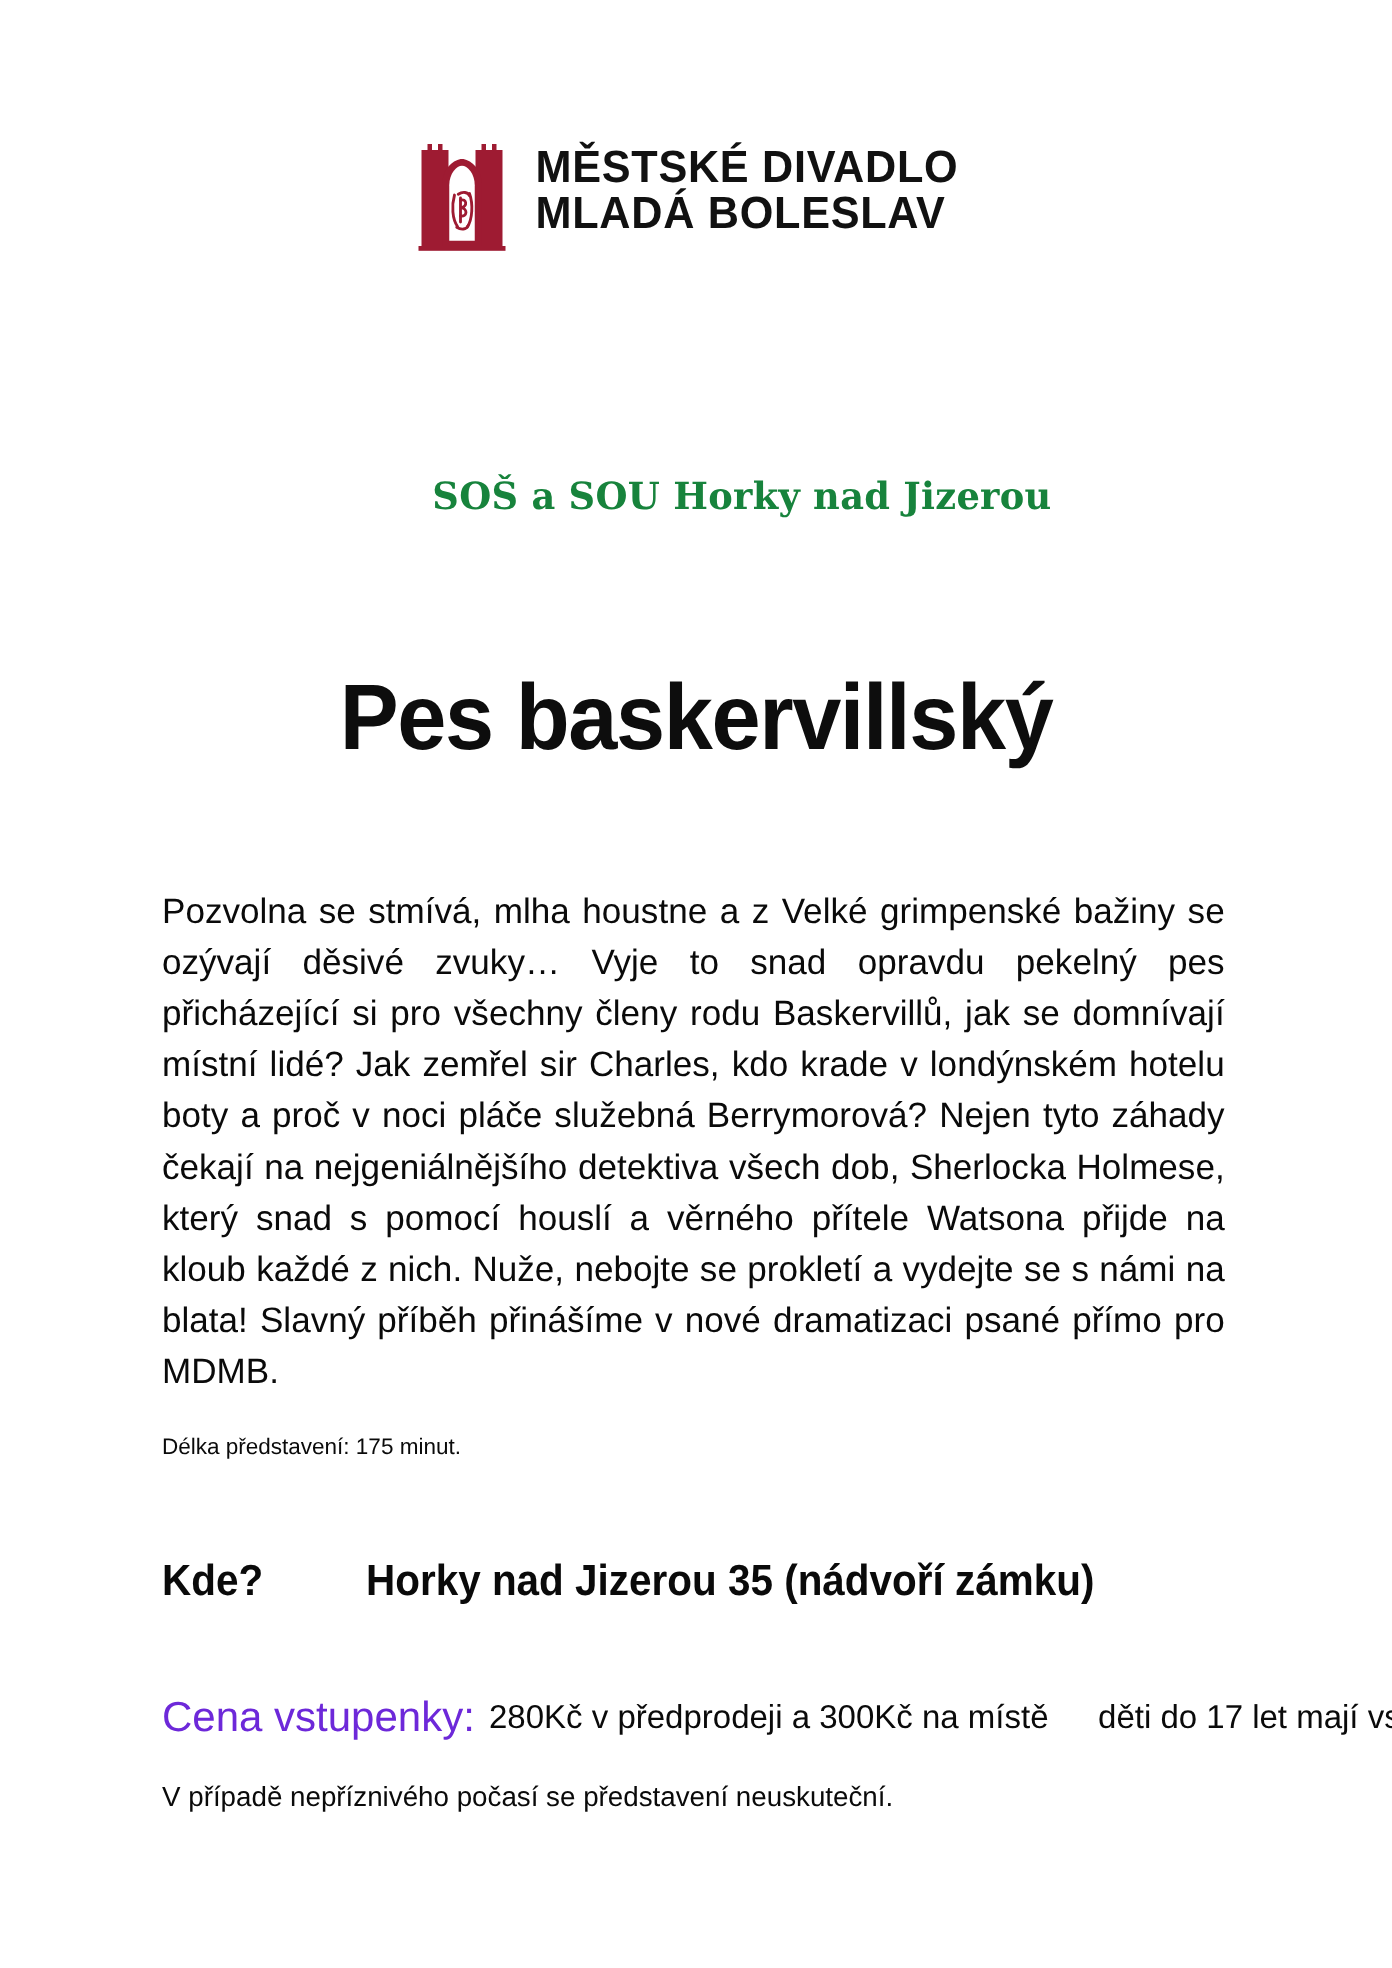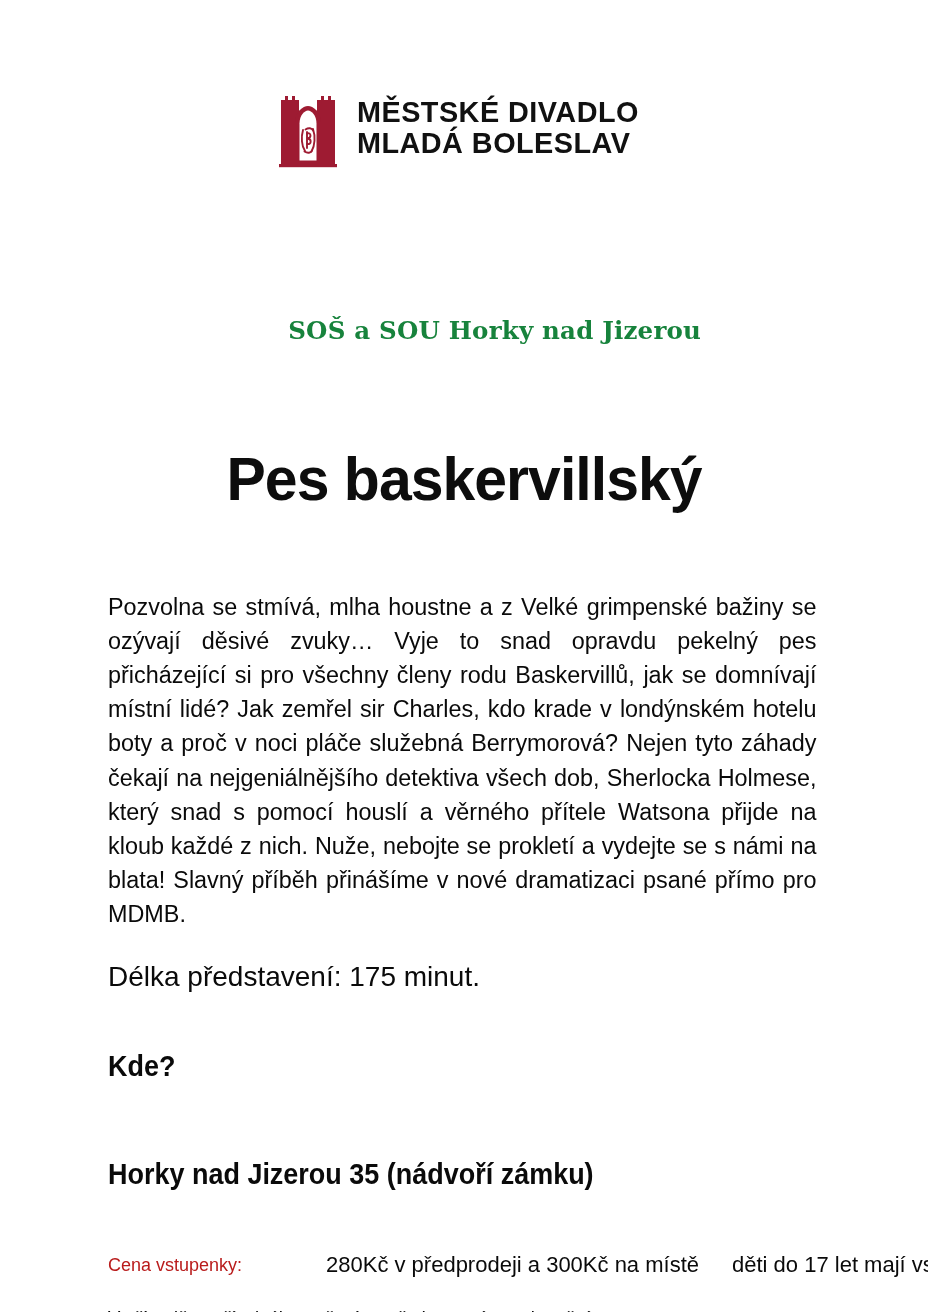--- a/index.html
+++ b/index.html
@@ -107,39 +107,40 @@
     font-size: 23.5px;
     line-height: 34.2px;
     text-align: justify;
     text-justify: inter-word;
     color: #0a0a0a;
     margin: 0;
     transform: scaleX(0.995);
     transform-origin: left top;
   }
   .duration {
-    margin-top: 28px;
-    font-family: "Liberation Sans", sans-serif;
-    font-size: 28px;
+    margin-top: 16px;
+    font-family: "Liberation Sans", sans-serif;
+    font-size: 15px;
     line-height: 34px;
     color: #0a0a0a;
   }
 
   
   .where-when {
     margin-top: 56px;
     width: 712px;
     display: flex;
     flex-direction: column;
     gap: 6px;
   }
   .ww-row {
     display: flex;
-    flex-direction: column;
+    flex-direction: row;
     align-items: baseline;
+    gap: 28px;
   }
   .ww-label {
     font-family: "Liberation Sans", sans-serif;
     font-weight: bold;
     font-size: 29px;
     color: #0a0a0a;
     width: 108px;
     flex: 0 0 108px;
     transform: scaleX(0.93);
     transform-origin: left center;
@@ -157,23 +158,23 @@
   
   .price-block {
     margin-top: 58px;
     width: 712px;
     display: flex;
     flex-direction: row;
     align-items: flex-start;
   }
   .price-label {
     font-family: "Liberation Sans", sans-serif;
-    font-size: 18px;
+    font-size: 28px;
     line-height: 32px;
-    color: #b91c1c;
+    color: #6d28d9;
     width: 218px;
     flex: 0 0 218px;
   }
   .price-lines {
     display: flex;
     flex-direction: row;
     gap: 33px;
   }
   .price-lines .pl {
     font-family: "Liberation Sans", sans-serif;

